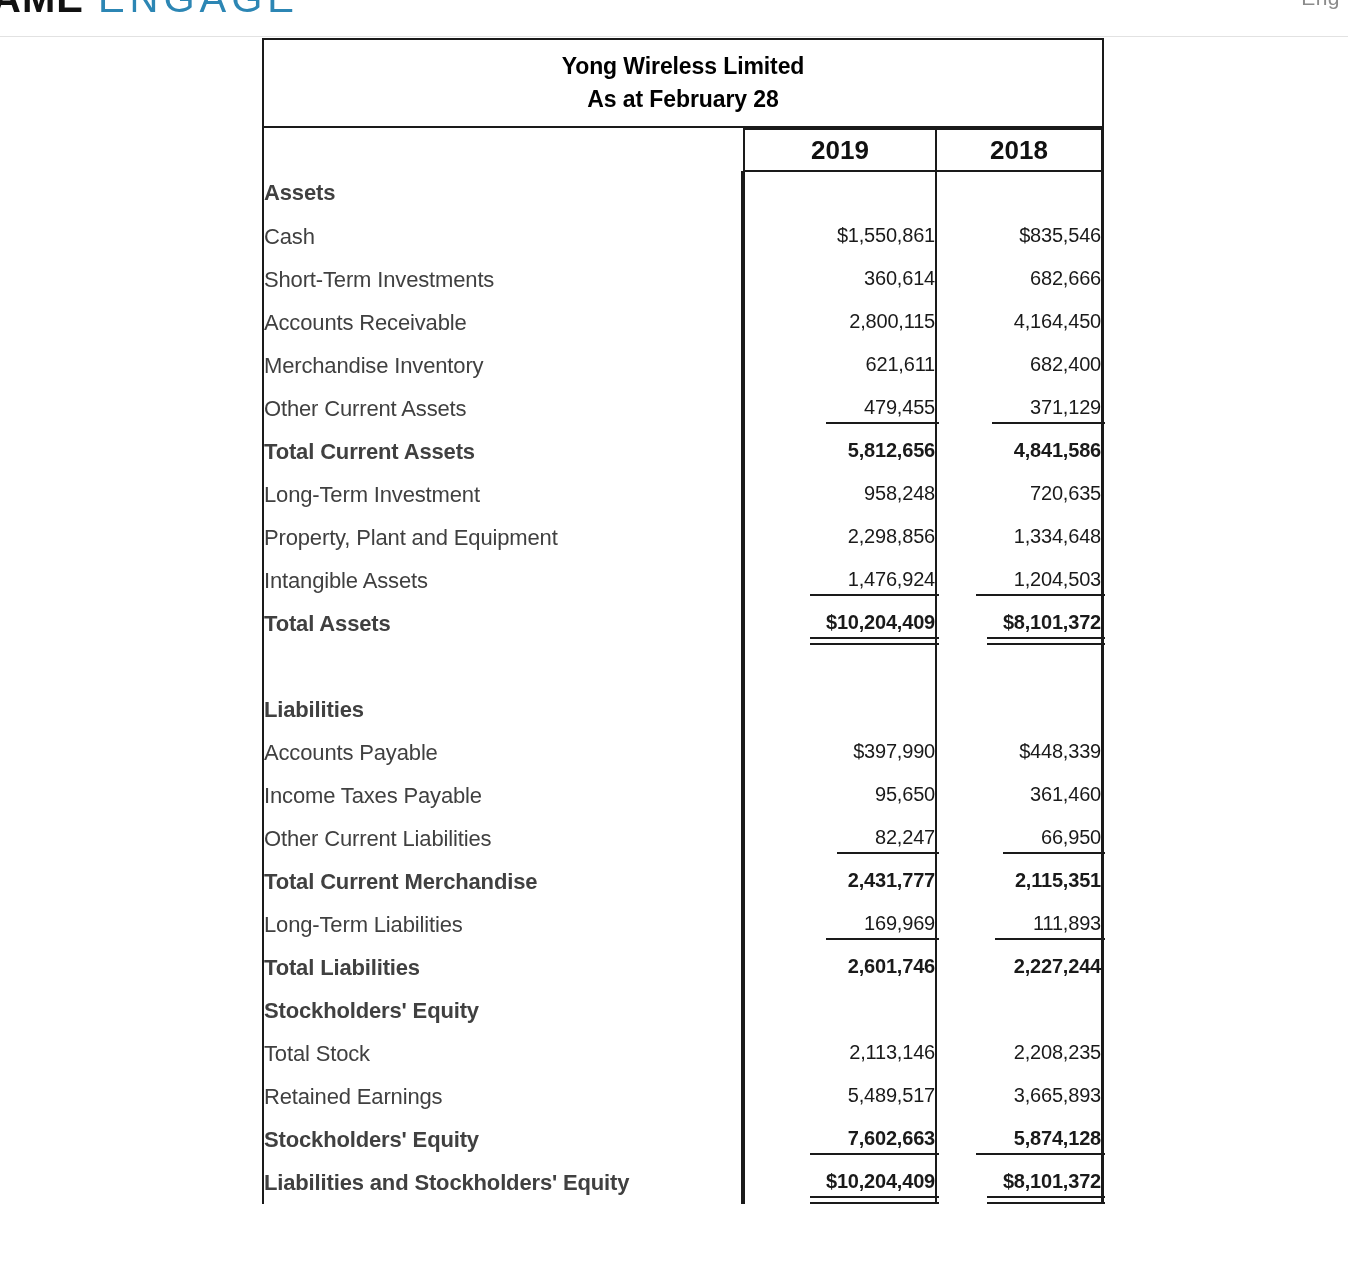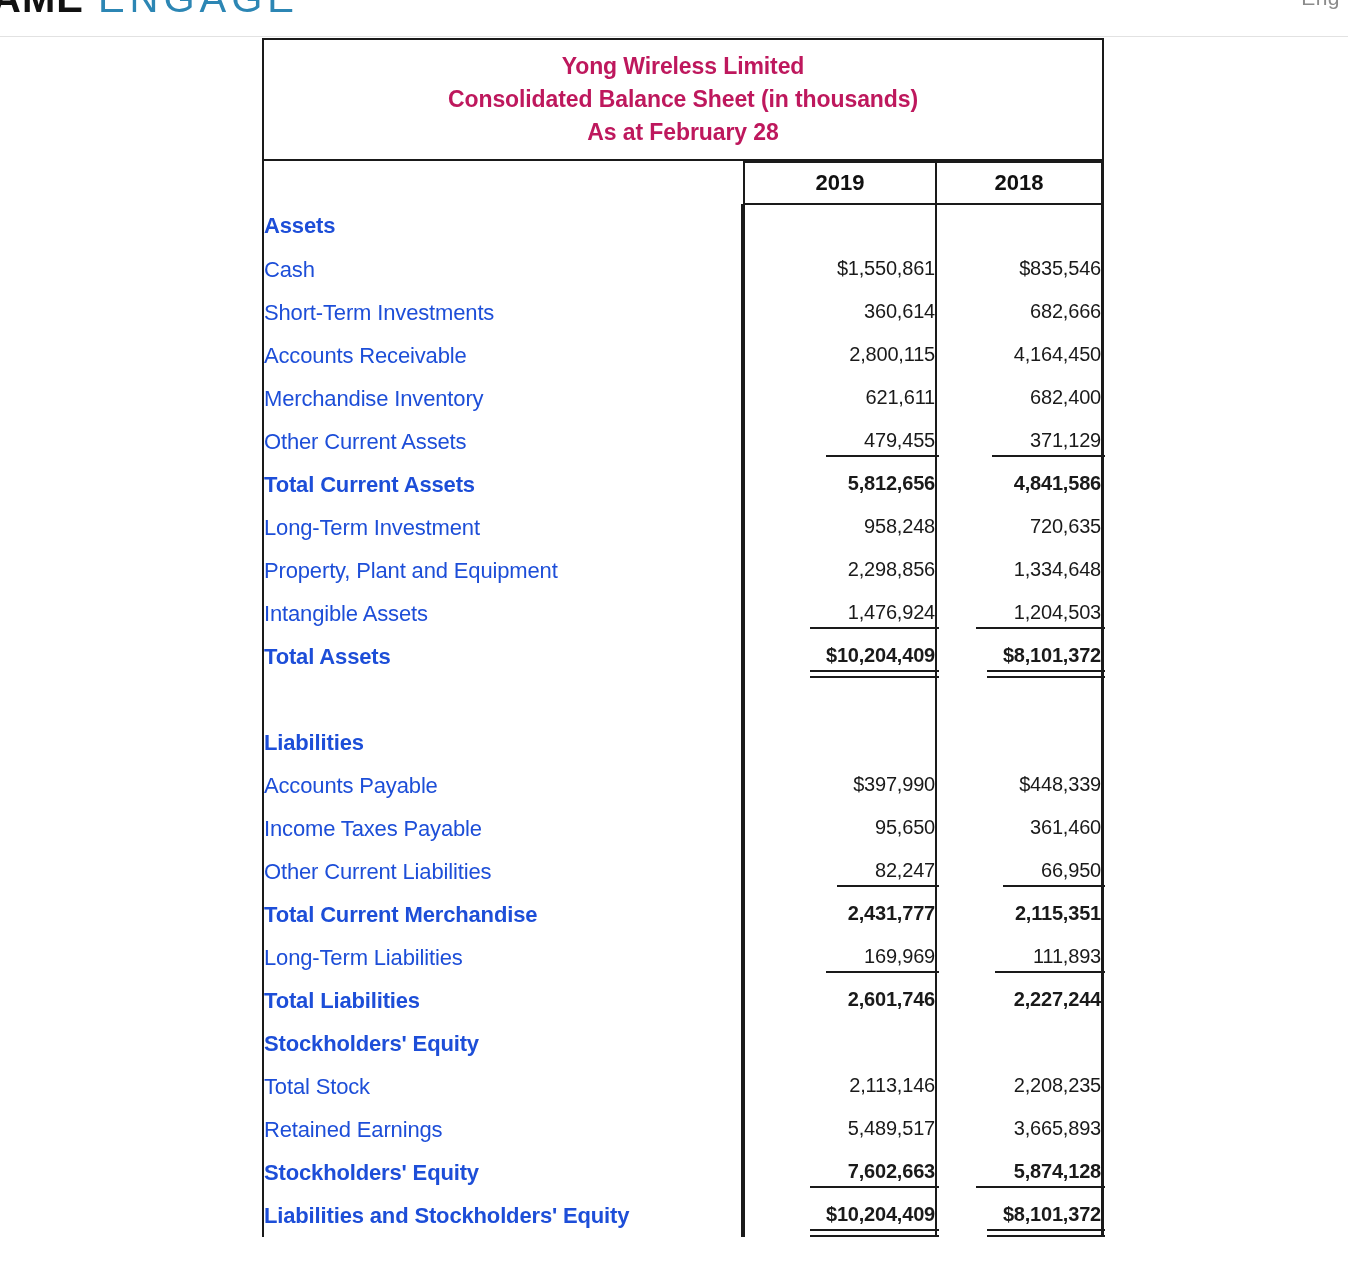--- a/index.html
+++ b/index.html
@@ -71,21 +71,21 @@
 
   
   #title-block {
     border-bottom: 2px solid #1a1a1a;
     padding: 10px 0 10px 0;
     text-align: center;
   }
   #title-block .title-line {
     font-size: 23px;
     font-weight: bold;
-    color: #be185d;
+    color: #000000;
     line-height: 1.44;
     letter-spacing: -0.1px;
   }
 
   
   table.bs {
     width: 100%;
     border-collapse: collapse;
     table-layout: fixed;
   }
@@ -95,41 +95,41 @@
   table.bs col.c-y2    { width: 166px; }
 
   table.bs td, table.bs th {
     padding: 0;
     vertical-align: middle;
   }
 
   
   tr.year-head th.year-cell {
     height: 42px;
-    font-size: 22px;
+    font-size: 26px;
     font-weight: bold;
     color: #111111;
     text-align: center;
     border-left: 2px solid #1a1a1a;
     border-right: 2px solid #1a1a1a;
     border-bottom: 2px solid #1a1a1a;
     border-top: 2px solid #1a1a1a;
     box-sizing: border-box;
   }
   tr.year-head th.blank-head {
     border: none;
   }
 
   
   tr.bs-row td {
     height: 43px;
   }
   td.label {
     font-size: 22px;
-    color: #1d4ed8;
+    color: #404040;
     padding-left: 14px;
     white-space: nowrap;
     letter-spacing: -0.15px;
   }
   tr.bold td.label,
   tr.bold td.num span.val {
     font-weight: bold;
   }
   td.gap {
     border-left: 2px solid #1a1a1a;
@@ -190,21 +190,20 @@
   <div id="brand-logo">
     <span class="brand-mark">AME</span><span class="brand-word">ENGAGE</span>
   </div>
   <div id="header-right-text">Eng</div>
 </div>
 
 <div id="balance-sheet">
 
   <div id="title-block">
     <div class="title-line">Yong Wireless Limited</div>
-    <div class="title-line">Consolidated Balance Sheet (in thousands)</div>
     <div class="title-line">As at February 28</div>
   </div>
 
   <table class="bs">
     <colgroup>
       <col class="c-label">
         <col class="c-gap">
         <col class="c-y1">
         <col class="c-y2">
     </colgroup>

